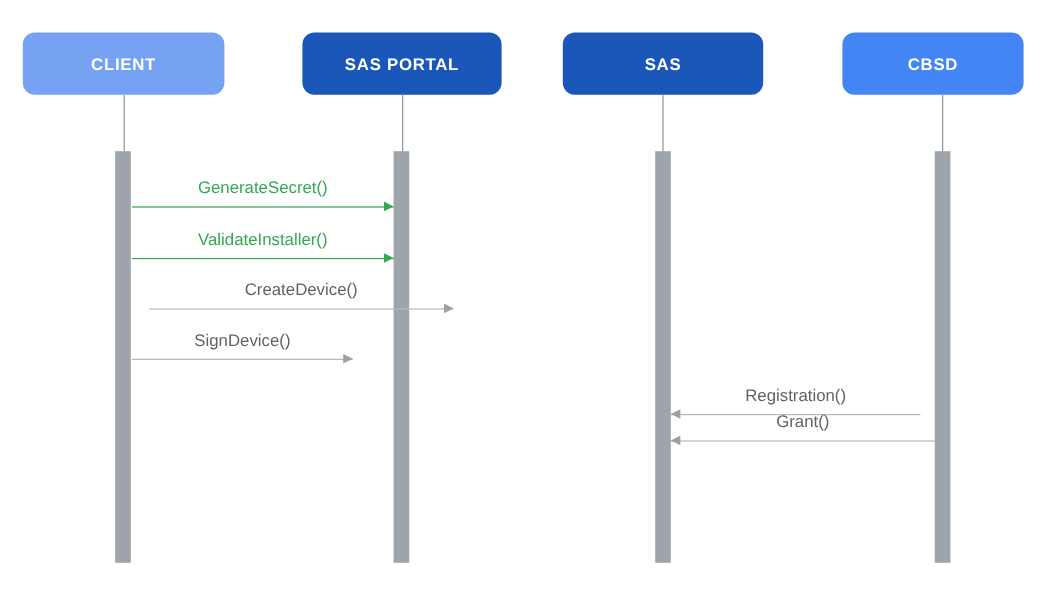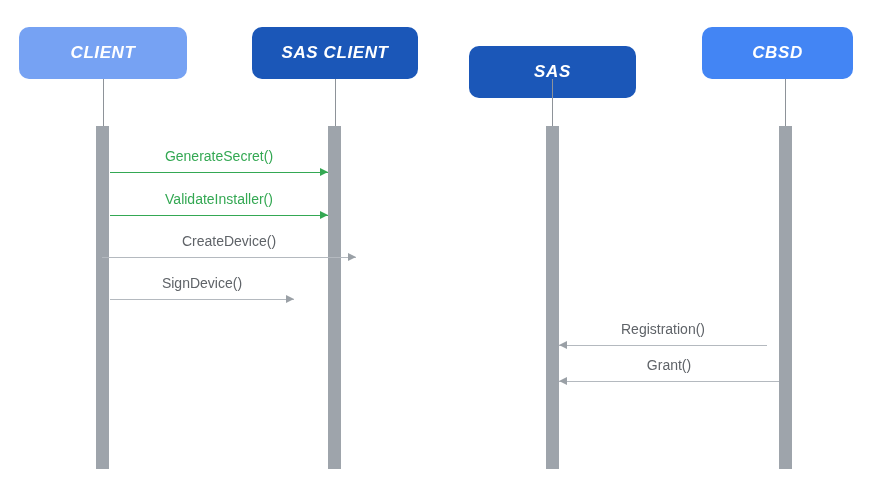--- a/index.html
+++ b/index.html
@@ -21,28 +21,27 @@
     position: absolute;
     top: 27px;
     height: 52px;
     border-radius: 10px;
     display: flex;
     align-items: center;
     justify-content: center;
   }
   .actor span {
     color: #ffffff;
-    font-size: 17px;
+    font-size: 14px;
     font-weight: 700;
     letter-spacing: 0.6px;
-    font-style: italic;
   }
   .actor.client     { left: 19px;  width: 168px; background: #76A2F3; }
   .actor.sas-portal { left: 252px; width: 166px; background: #1B57B8; }
-  .actor.sas        { left: 469px; width: 167px; background: #1B57B8; margin-top: 19px; }
+  .actor.sas        { left: 469px; width: 167px; background: #1B57B8; }
   .actor.cbsd       { left: 702px; width: 151px; background: #4385F4; }
 
   
   .lifeline {
     position: absolute;
     top: 79px;
     width: 1px;
     height: 47px;
     background: #8E9399;
   }
@@ -103,36 +102,36 @@
     left: 0;
     border-right: 8px solid #9AA0A6;
   }
   .msg.green .msg-label { color: #34A853; }
   .msg.green .msg-line  { background: #34A853; }
   .msg.green.to-right .head { border-left-color: #34A853; }
 
   
   .msg.m1 { left: 110px; top: 147px; width: 218px; }
   .msg.m2 { left: 110px; top: 190px; width: 218px; }
-  .msg.m3 { left: 102px; top: 232px; width: 254px; }
+  .msg.m3 { left: 124px; top: 232px; width: 254px; }
   .msg.m4 { left: 110px; top: 274px; width: 184px; }
   
   .msg.m5 { left: 559px; top: 320px; width: 208px; }
-  .msg.m6 { left: 559px; top: 356px; width: 220px; }
+  .msg.m6 { left: 559px; top: 342px; width: 220px; }
 </style>
 </head>
 <body>
 
 <div class="canvas">
 
   <div class="actor client">
     <span>CLIENT</span>
   </div>
   <div class="actor sas-portal">
-    <span>SAS CLIENT</span>
+    <span>SAS PORTAL</span>
   </div>
   <div class="actor sas">
     <span>SAS</span>
   </div>
   <div class="actor cbsd">
     <span>CBSD</span>
   </div>
 
   <div class="lifeline l1"></div>
   <div class="lifeline l2"></div>

